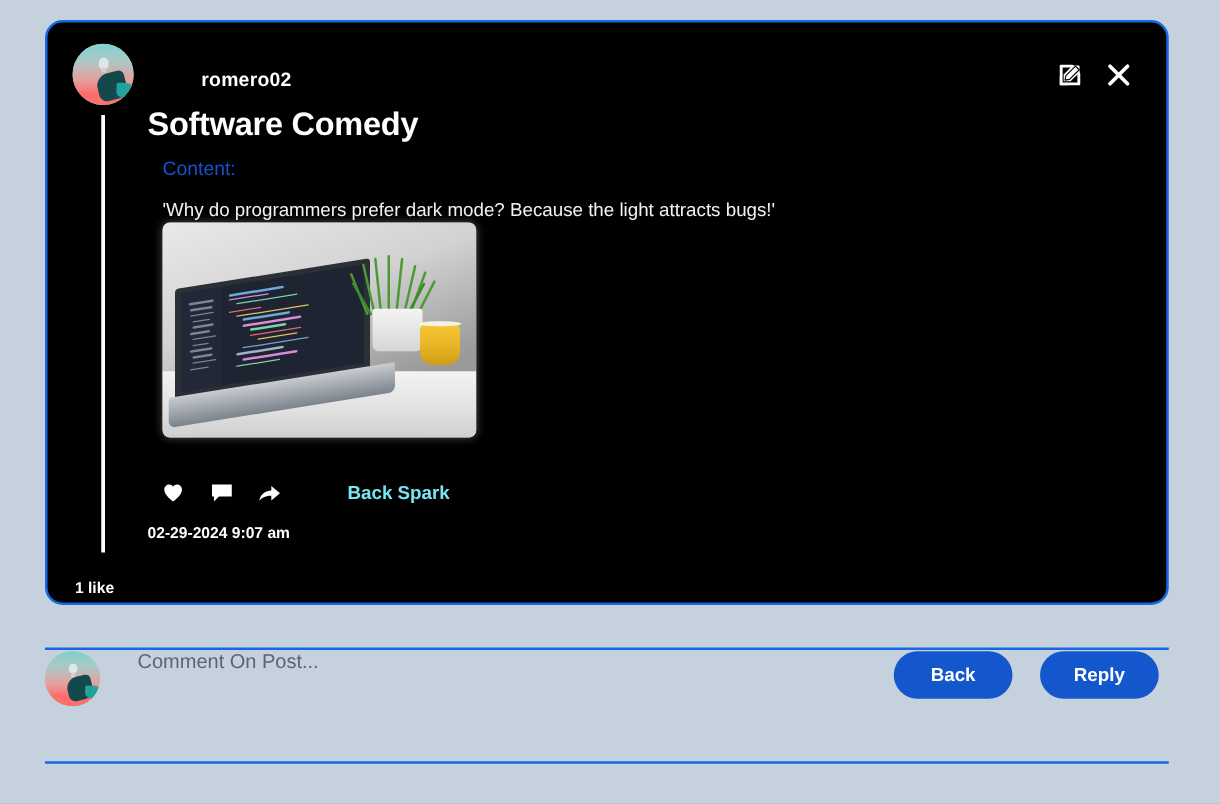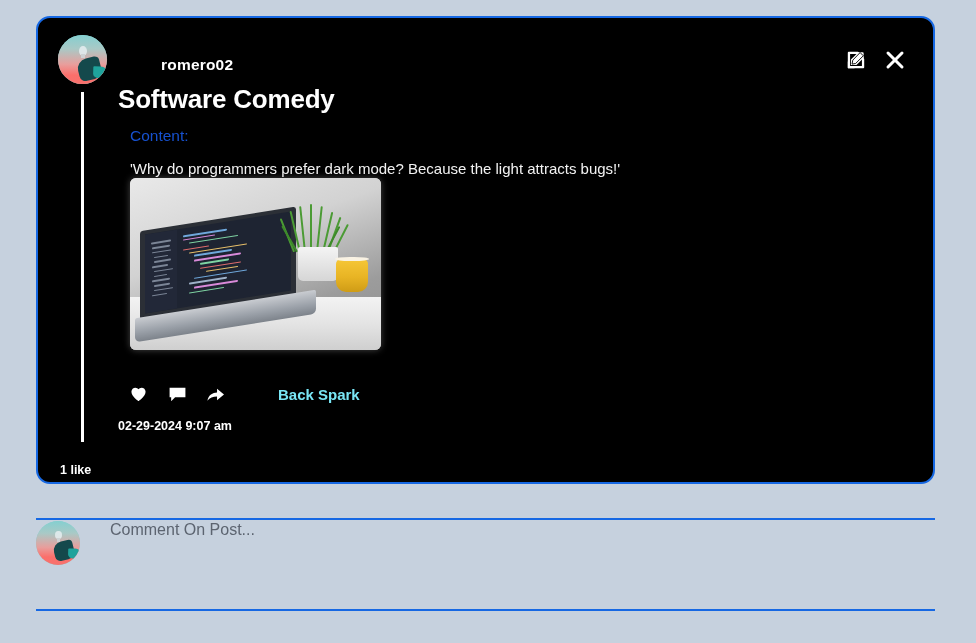--- a/index.html
+++ b/index.html
@@ -277,17 +277,21 @@
     <div class="comment-avatar-wrap">
       <div class="avatar small">
         <div class="av-grad"></div>
         <div class="av-bulb"></div>
         <div class="av-hand"></div>
       </div>
     </div>
 
     <div class="comment-placeholder">Comment On Post...</div>
 
+    <div class="btn-group">
+      <button class="btn">Back</button>
+      <button class="btn">Reply</button>
+    </div>
   </div>
 
   <div class="divider bottom"></div>
 
 </div>
 
 </body></html>

